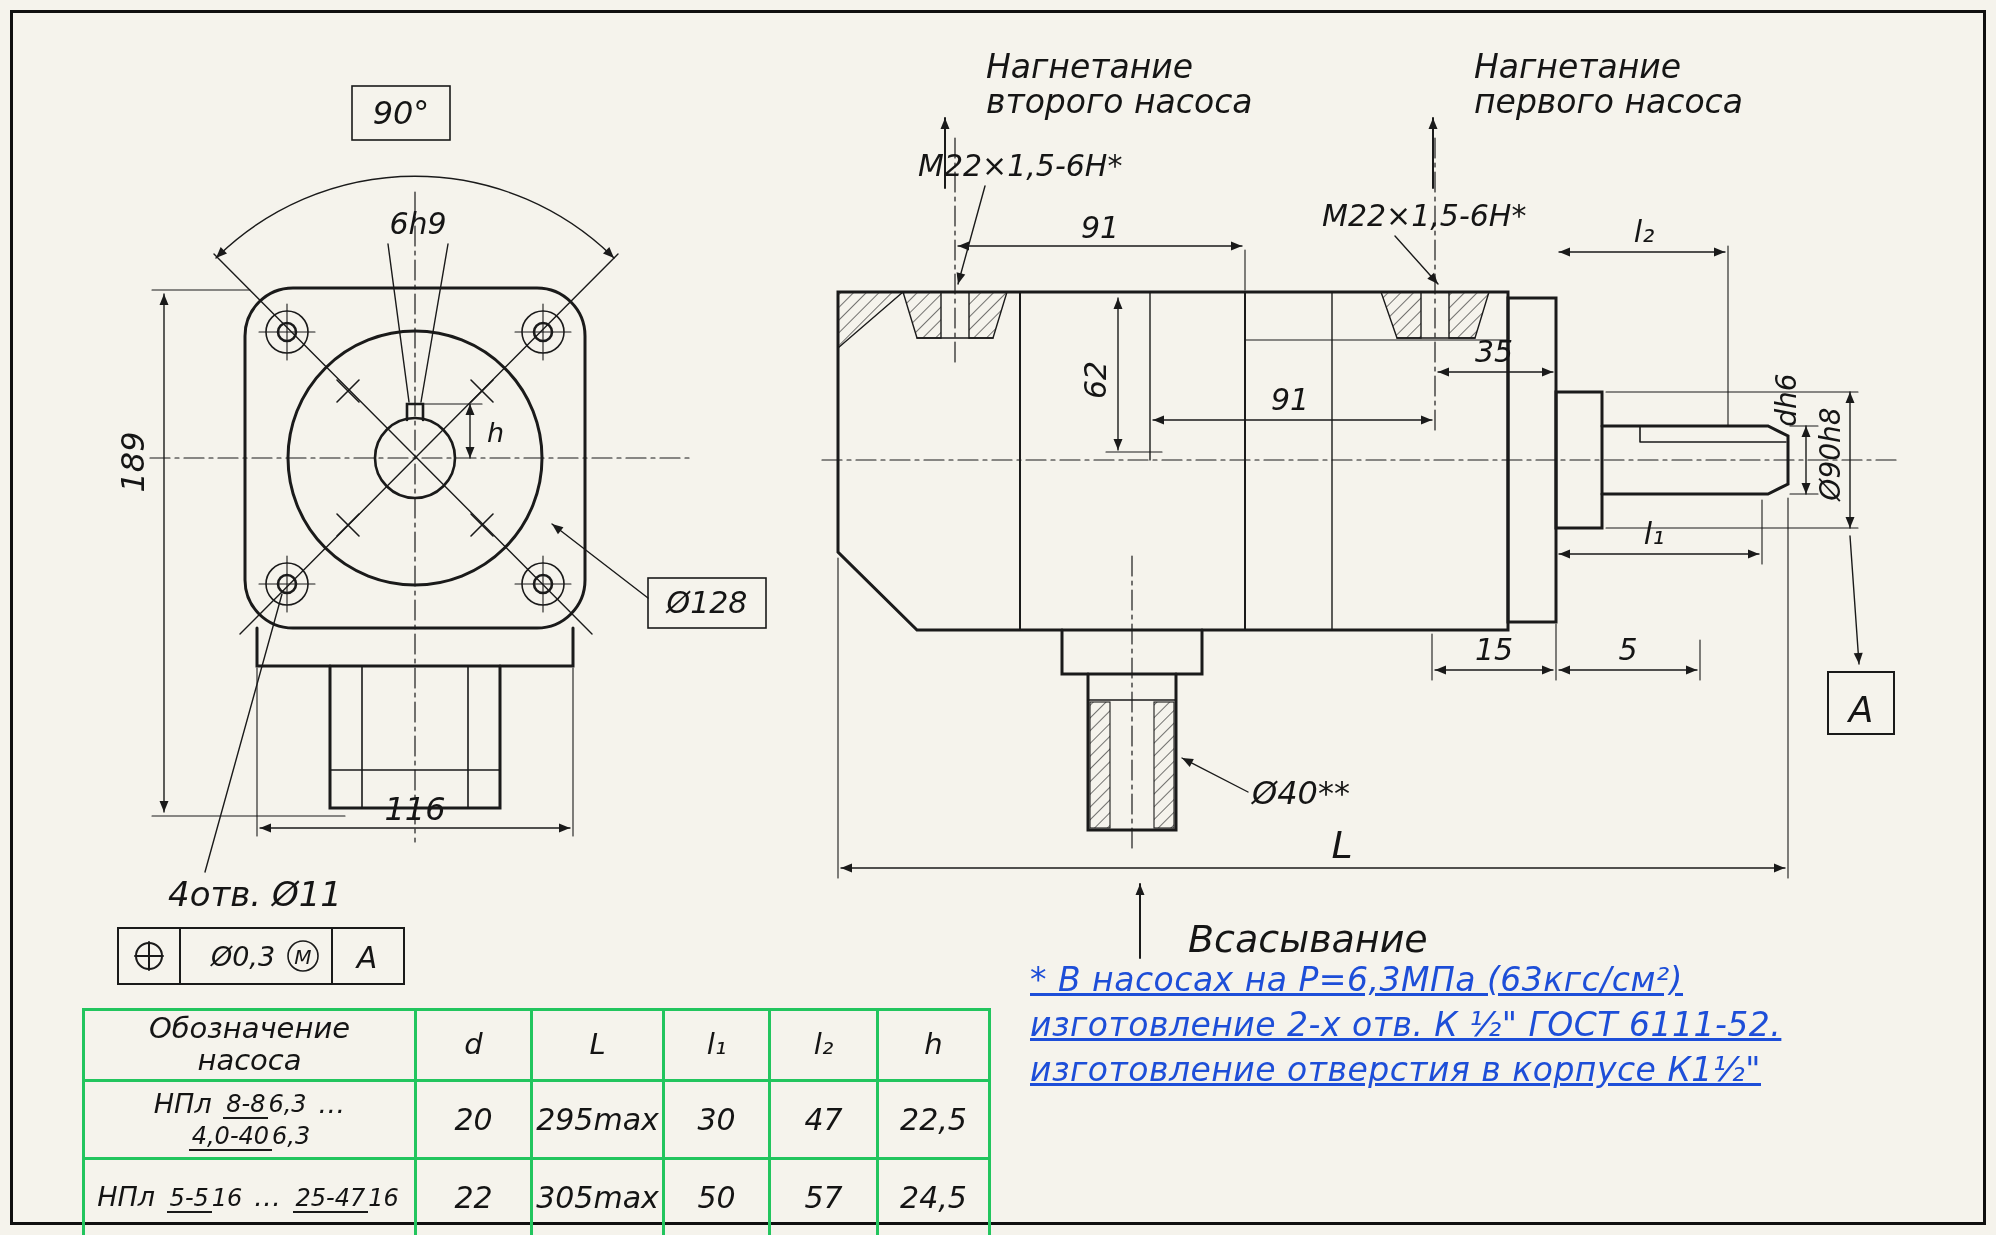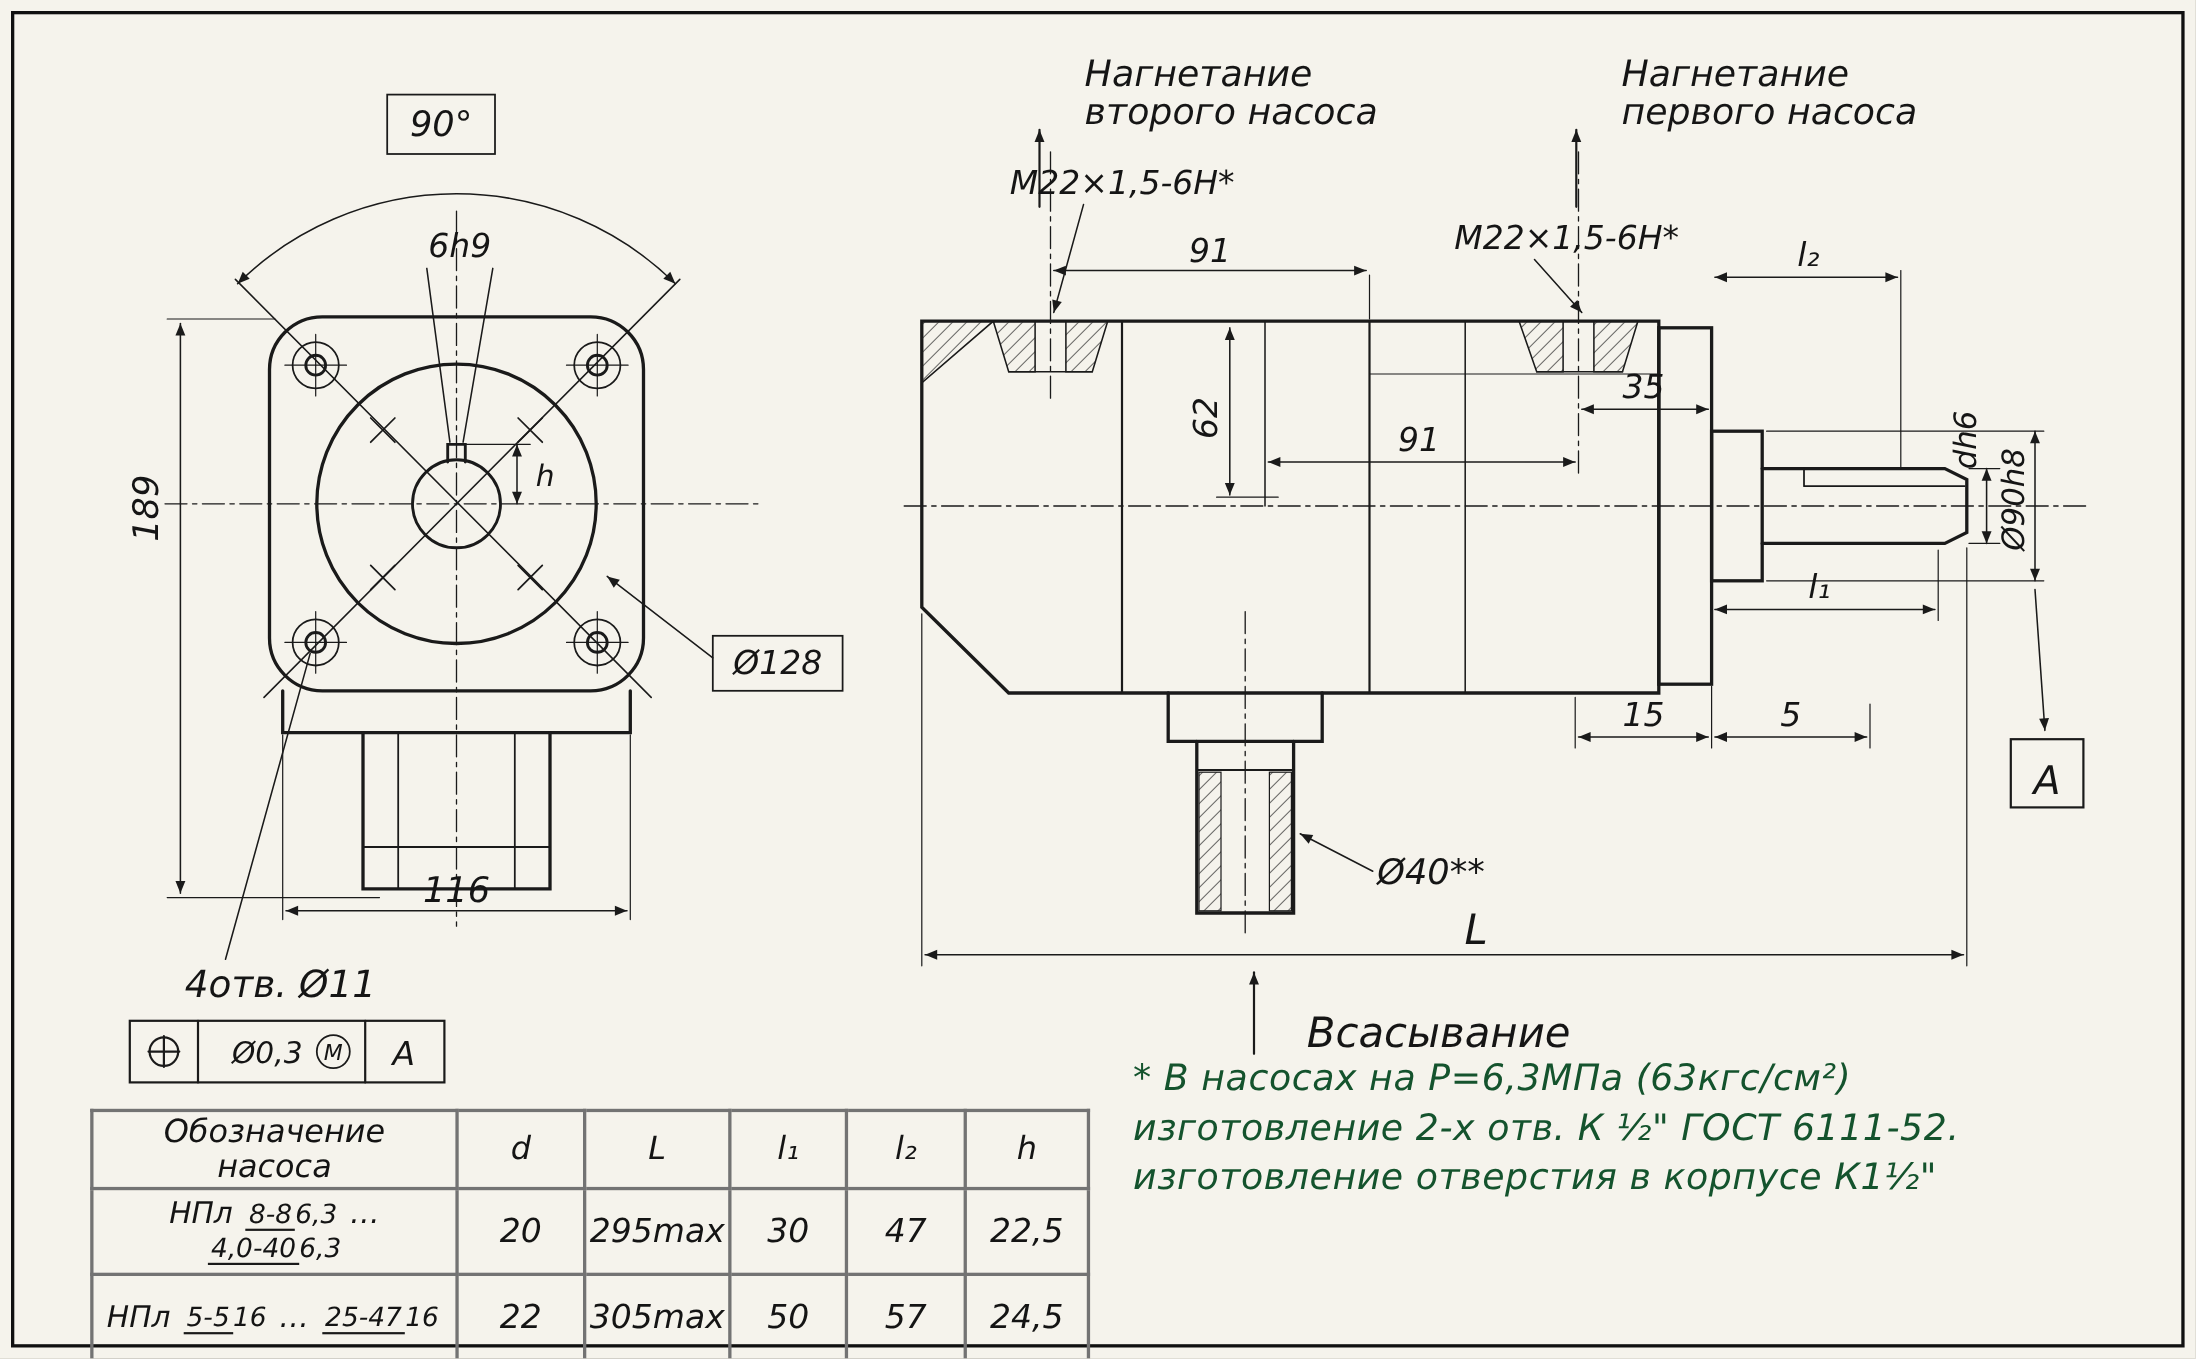--- a/index.html
+++ b/index.html
@@ -19,32 +19,33 @@
   .s14 { stroke-width:1.4; }
   .s12 { stroke-width:1.1; }
   .cl  { stroke-width:1.2; stroke-dasharray:20 5 4 5; }
 
   .dwg-table {
     position:absolute; left:82px; top:1008px;
     border-collapse:collapse; table-layout:fixed;
     font-style:italic; color:#141414;
   }
   .dwg-table td {
-    border:3px solid #737373; text-align:center; vertical-align:middle;
+    border:3px solid #22c55e; text-align:center; vertical-align:middle;
     font-size:30px; padding:2px;
   }
   .dwg-table td.name-cell { font-size:27px; }
   .dwg-table .hdr { font-size:29px; line-height:1.1; }
   .frac { display:inline-flex; flex-direction:row; text-align:center; vertical-align:middle; font-size:24px; line-height:1.1; margin:0 3px; }
   .frac .num { border-bottom:2px solid #1a1a1a; padding:0 3px; }
 
   .notes {
     position:absolute; left:1030px; top:958px; width:950px;
-    font-style:italic; font-size:33px; line-height:1.36; color:#14532d;
+    font-style:italic; font-size:33px; line-height:1.36; color:#1d4ed8;
     letter-spacing:0.5px;
+    text-decoration:underline;
   }
 </style>
 </head>
 <body>
 
 <div id="canvas">
   <div id="frame"></div>
 
   <svg width="1996" height="1235" viewBox="0 0 1996 1235">
     <defs>

